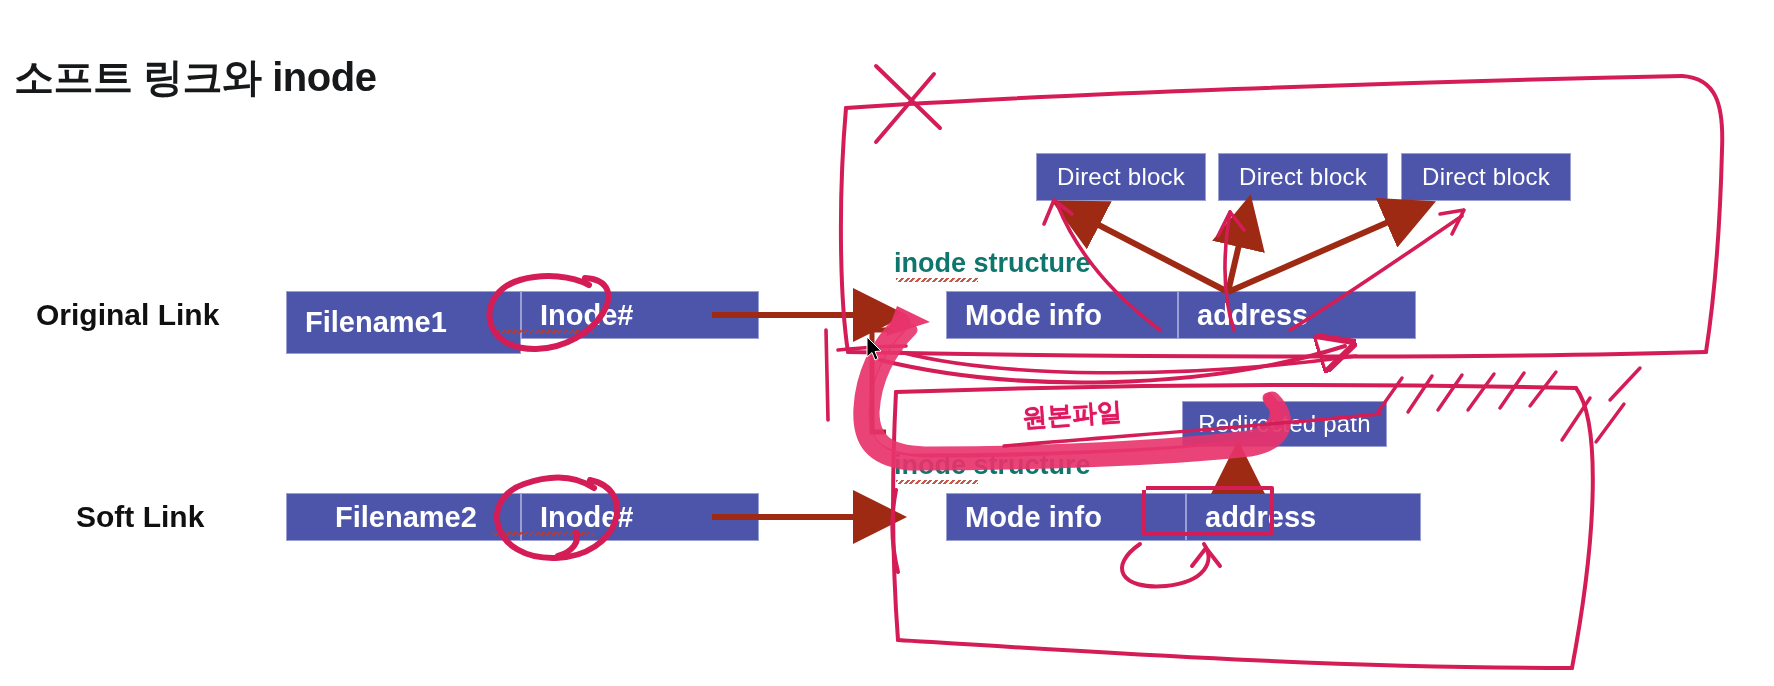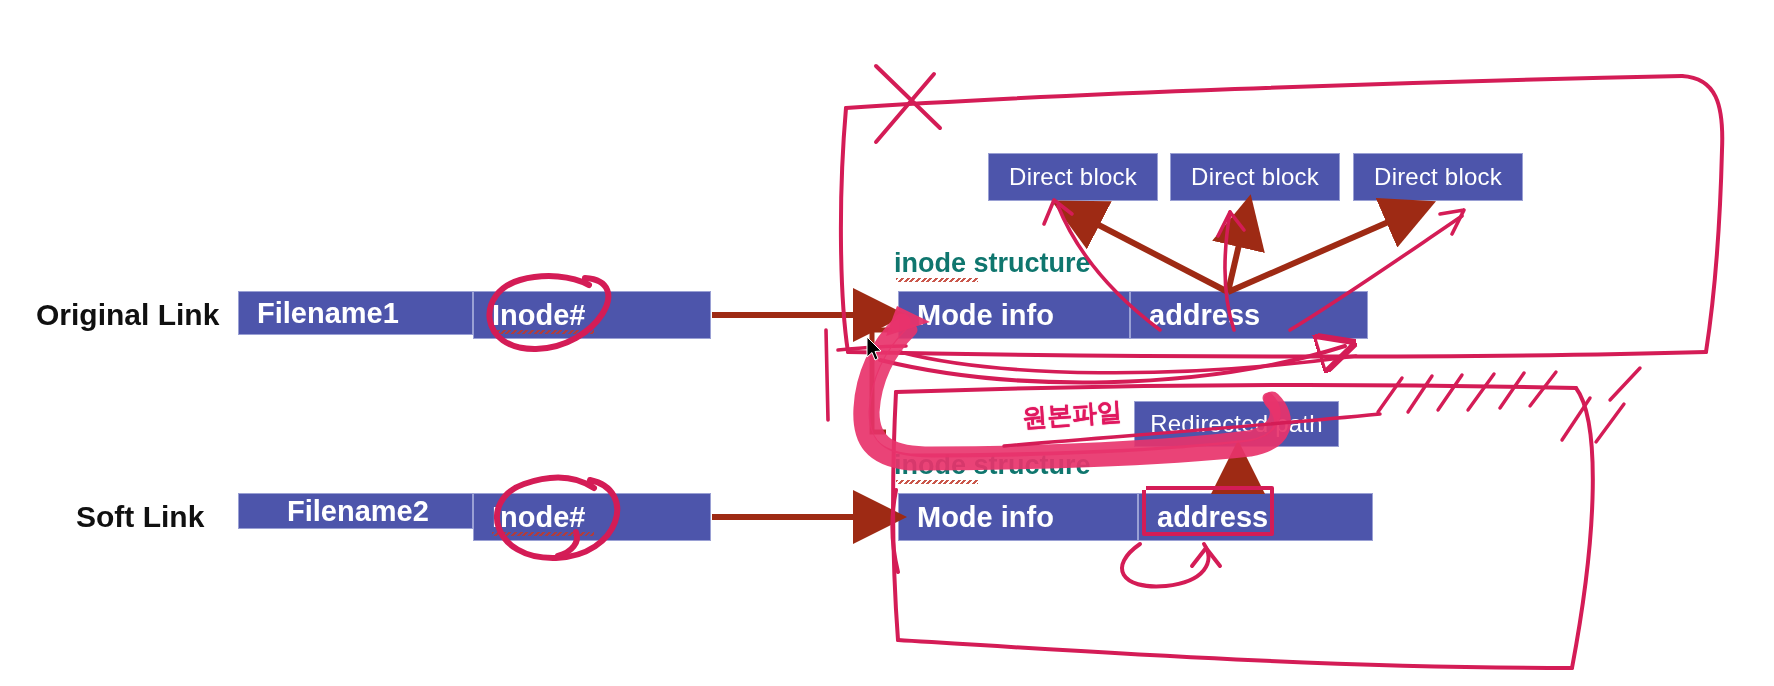--- a/index.html
+++ b/index.html
@@ -45,37 +45,38 @@
   
   .blue-box {
     position: absolute;
     background: #4d55ab;
     border: 1px solid #9aa0d4;
     box-sizing: border-box;
     color: #ffffff;
     display: flex;
     align-items: center;
     overflow: hidden;
+    margin-left: 48px;
   }
   .blue-box.big-text {
     font-size: 29px;
     font-weight: 700;
     padding-left: 18px;
   }
   .blue-box.small-text {
     font-size: 24px;
     font-weight: 400;
     justify-content: center;
     letter-spacing: 0.2px;
   }
 
   
-  #box-filename1 { left: 238px; top: 291px; width: 235px; height: 44px; }
+  #box-filename1 { left: 238px; top: 291px; width: 235px; height: 63px; }
   #box-inode1    { left: 473px; top: 291px; width: 238px; height: 48px; }
-  #box-filename2 { left: 238px; top: 493px; width: 235px; height: 36px; padding-left: 48px; }
+  #box-filename2 { left: 238px; top: 493px; width: 235px; height: 48px; padding-left: 48px; }
   #box-inode2    { left: 473px; top: 493px; width: 238px; height: 48px; }
 
   
   #box-modeinfo1 { left: 898px;  top: 291px; width: 232px; height: 48px; }
   #box-address1  { left: 1130px; top: 291px; width: 238px; height: 48px; }
   #box-modeinfo2 { left: 898px;  top: 493px; width: 240px; height: 48px; }
   #box-address2  { left: 1138px; top: 493px; width: 235px; height: 48px; }
 
   
   #box-direct-1 { left: 988px;  top: 153px; width: 170px; height: 48px; }
@@ -136,20 +137,21 @@
     top: 336px;
     width: 18px;
     height: 26px;
   }
 </style>
 </head>
 <body>
 
 <div id="canvas">
 
+  <div id="slide-title">소프트 링크와 inode</div>
 
   <div class="row-label" id="label-original-link">Original Link</div>
 
   <div class="blue-box big-text" id="box-filename1">Filename1</div>
 
   <div class="blue-box big-text" id="box-inode1">Inode#</div>
 
   <div class="row-label" id="label-soft-link">Soft Link</div>
 
   <div class="blue-box big-text" id="box-filename2">Filename2</div>

